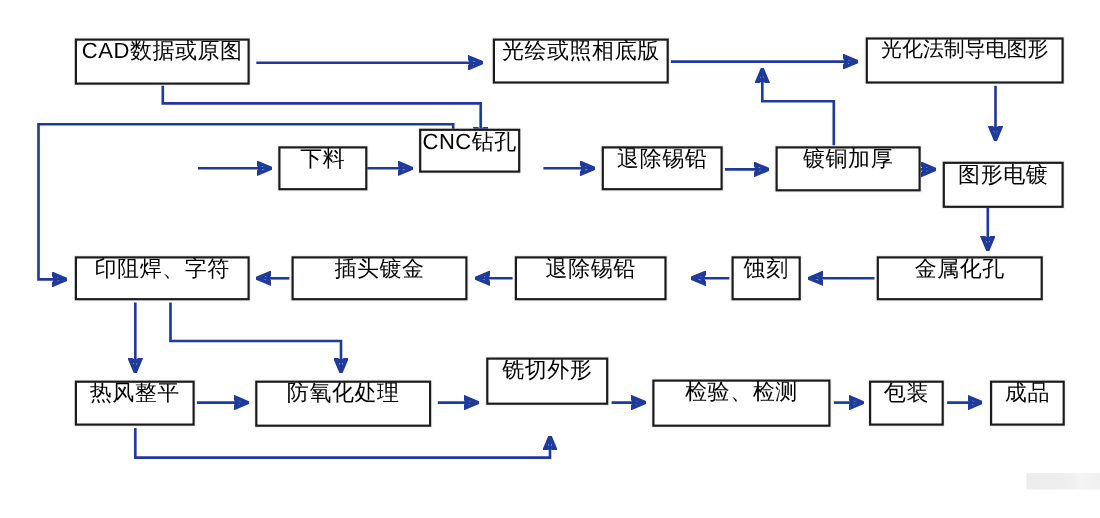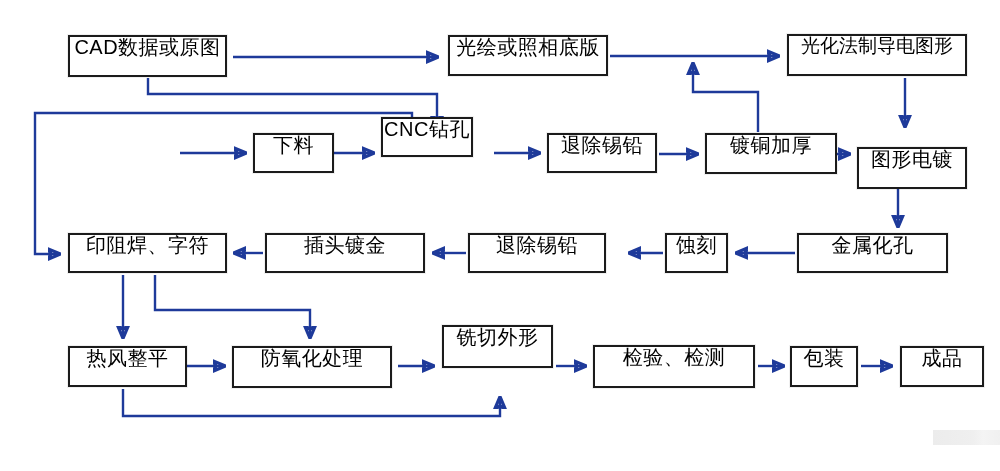--- a/index.html
+++ b/index.html
@@ -122,33 +122,33 @@
   <div class="node" style="left:468px;top:233px;width:138px;height:40px">
     <span>退除锡铅</span>
   </div>
   <div class="node" style="left:665px;top:233px;width:63px;height:40px">
     <span>蚀刻</span>
   </div>
   <div class="node" style="left:797px;top:233px;width:151px;height:40px">
     <span>金属化孔</span>
   </div>
 
-  <div class="node" style="left:68px;top:346px;width:119px;height:41px">
+  <div class="node" style="left:68px;top:346px;width:109px;height:41px">
     <span>热风整平</span>
   </div>
   <div class="node" style="left:232px;top:346px;width:160px;height:42px">
     <span>防氧化处理</span>
   </div>
   <div class="node" style="left:442px;top:325px;width:111px;height:43px">
     <span>铣切外形</span>
   </div>
   <div class="node" style="left:593px;top:345px;width:162px;height:43px">
     <span>检验、检测</span>
   </div>
   <div class="node" style="left:790px;top:346px;width:68px;height:41px">
     <span>包装</span>
   </div>
-  <div class="node" style="left:900px;top:346px;width:84px;height:41px">
+  <div class="node" style="left:900px;top:346px;width:68px;height:41px">
     <span>成品</span>
   </div>
 
   <div class="wm"></div>
 </div>
 
 </body></html>

